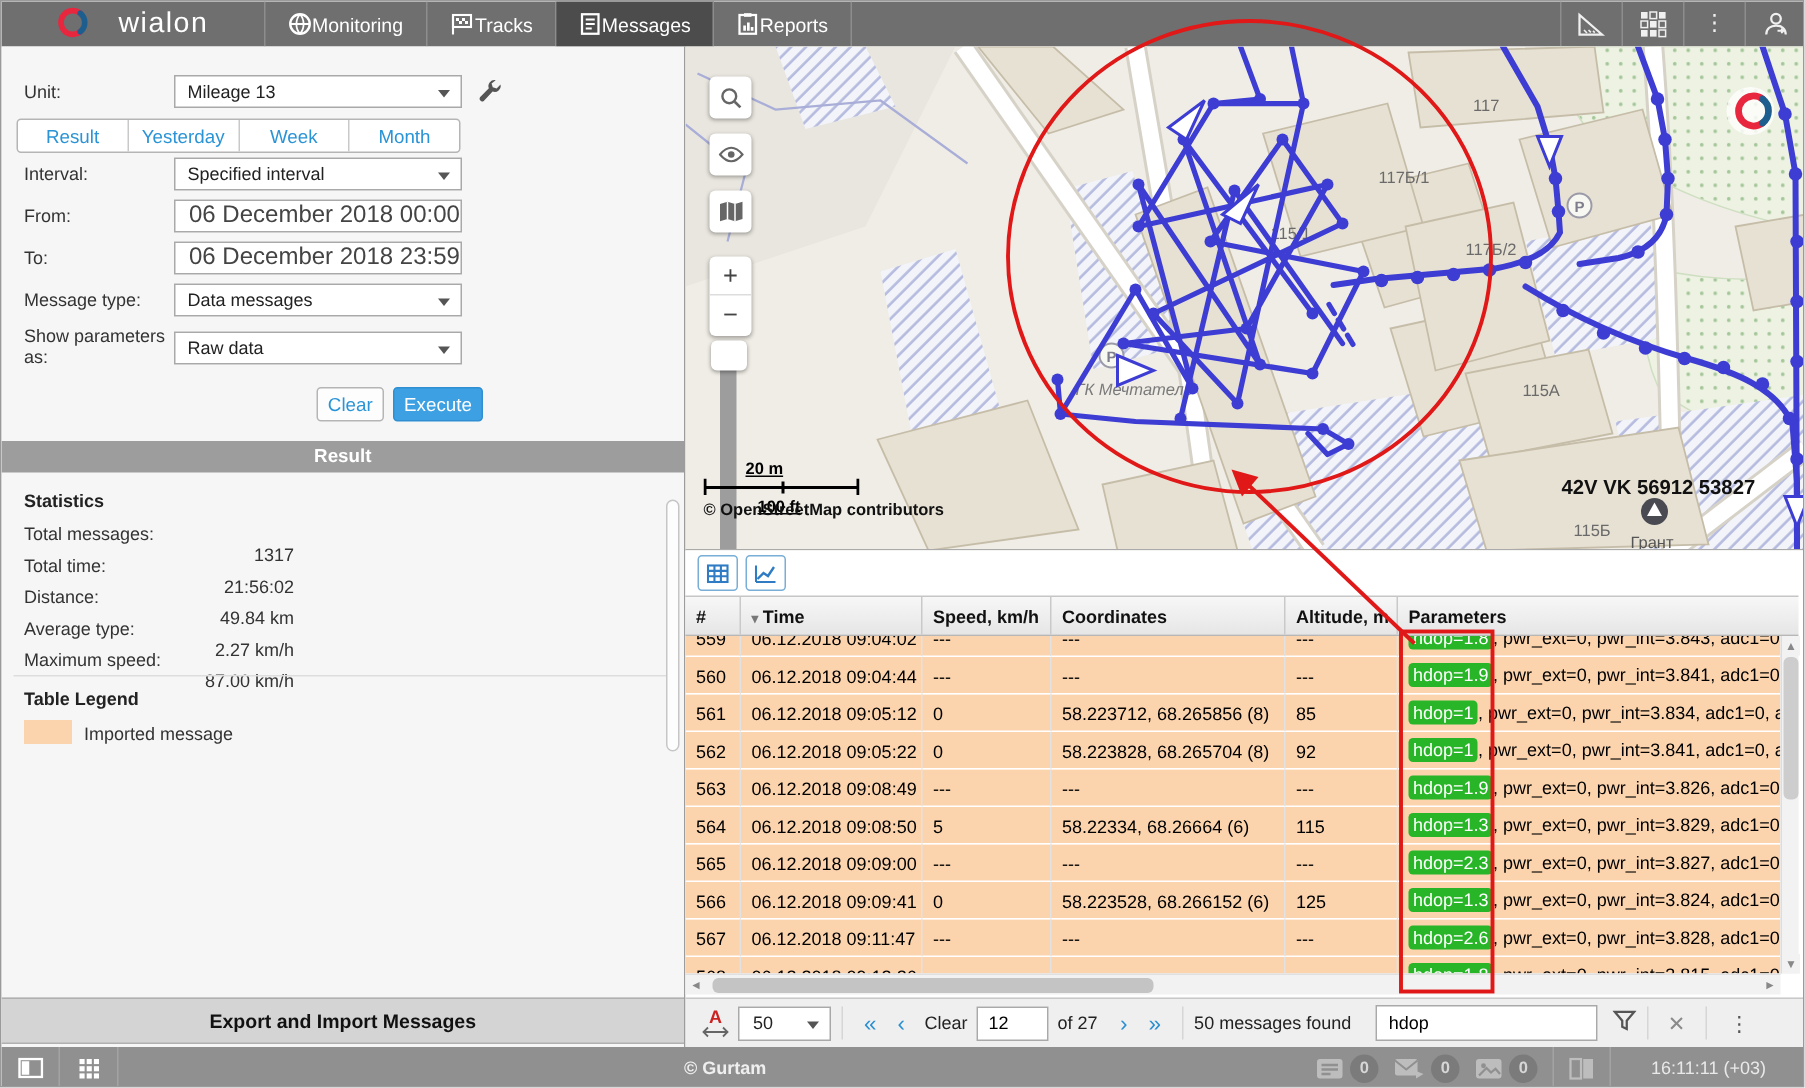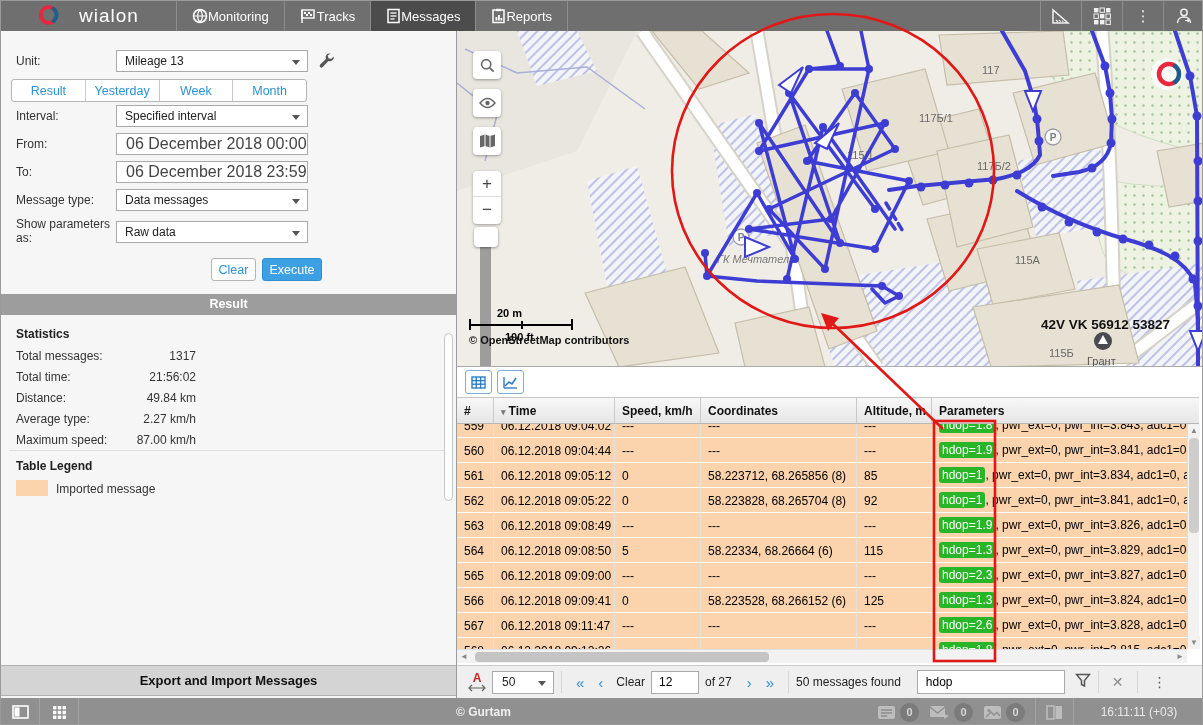--- a/index.html
+++ b/index.html
@@ -44,21 +44,21 @@
   .range-btn:last-child { border-right:none; }
   .btn { position:absolute; height:23px; border-radius:3px; font-size:12.5px;
     display:flex; align-items:center; justify-content:center; cursor:pointer; }
   #clear-btn { left:210px; top:227px; width:45px; background:#fdfdfd;
     border:1px solid #b5b5b5; color:#2a94d6; }
   #execute-btn { left:261px; top:227px; width:60px; background:#3da0e3;
     border:1px solid #2f8fd2; color:#fff; }
   #result-header { position:absolute; left:0; top:263px; width:455px; height:21px;
     background:#9d9d9d; color:#fff; font-weight:bold; text-align:center; line-height:21px; font-size:12.5px; }
   .stats-title { position:absolute; left:15px; font-weight:bold; color:#222; }
-  .stat-row { position:absolute; left:15px; width:180px; display:flex; color:#333; }
+  .stat-row { position:absolute; left:15px; width:180px; display:flex; color:#333;flex-direction:column; }
   .stat-row .sl { width:105px; }
   .stat-row .sv { flex:1; text-align:right; }
   #legend-divider { position:absolute; left:8px; top:419px; width:436px; height:1px; background:#ddd; }
   #legend-swatch { position:absolute; left:15px; top:449px; width:32px; height:16px; background:#fbd3ad; }
   #panel-scrollpill { position:absolute; right:3px; top:302px; width:9px; height:168px;
     background:#fdfdfd; border:1px solid #c6c6c6; border-radius:5px; }
   #export-bar { position:absolute; left:0; bottom:2px; width:455px; height:31px;
     background:#d4d4d4; border-top:1px solid #b0b0b0; border-bottom:1px solid #b0b0b0;
     font-weight:bold; font-size:13px; color:#111; display:flex; align-items:center; justify-content:center;
     cursor:pointer; }
@@ -70,21 +70,21 @@
     box-shadow:0 1px 3px rgba(0,0,0,.35); display:flex; align-items:center; justify-content:center;
     color:#555; cursor:pointer; }
   .map-zoom { position:absolute; left:16px; top:140px; width:28px; height:53px; background:#fff;
     border-radius:4px; box-shadow:0 1px 3px rgba(0,0,0,.35); }
   .map-zoom .zbtn { width:28px; height:26px; display:flex; align-items:center; justify-content:center;
     font-size:17px; color:#444; cursor:pointer; }
   .map-zoom .zbtn:first-child { border-bottom:1px solid #ddd; }
   #map-slider-track { position:absolute; left:23px; top:206px; width:11px; height:130px; background:#9d9d9d; }
   #map-slider-handle { position:absolute; left:17px; top:196px; width:24px; height:20px;
     background:#fff; border-radius:4px; box-shadow:0 1px 3px rgba(0,0,0,.4); cursor:grab; }
-  #map-scale { position:absolute; left:12px; top:276px; color:#000; font-size:11px; font-weight:bold; }
+  #map-scale { position:absolute; left:12px; top:276px; color:#000; font-size:11px; font-weight:bold;text-decoration:underline; }
   #map-attrib { position:absolute; left:12px; top:303px; color:#111; font-size:11px; font-weight:bold; }
 
   
   #table-block { position:absolute; left:456px; top:366px; width:747px; height:298px; background:#fff; }
   #table-toolbar { position:absolute; left:0; top:0; width:747px; height:30px; background:#fff;
     display:flex; align-items:center; gap:5px; padding-left:8px; }
   .tool-btn { width:27px; height:24px; background:#fff; border:1px solid #79aed6; border-radius:3px;
     display:flex; align-items:center; justify-content:center; cursor:pointer; }
   #thead { position:absolute; left:0; top:30px; width:742px; height:27px;
     background:linear-gradient(#f7f7f7,#e6e6e6); border-top:1px solid #c6c6c6;

